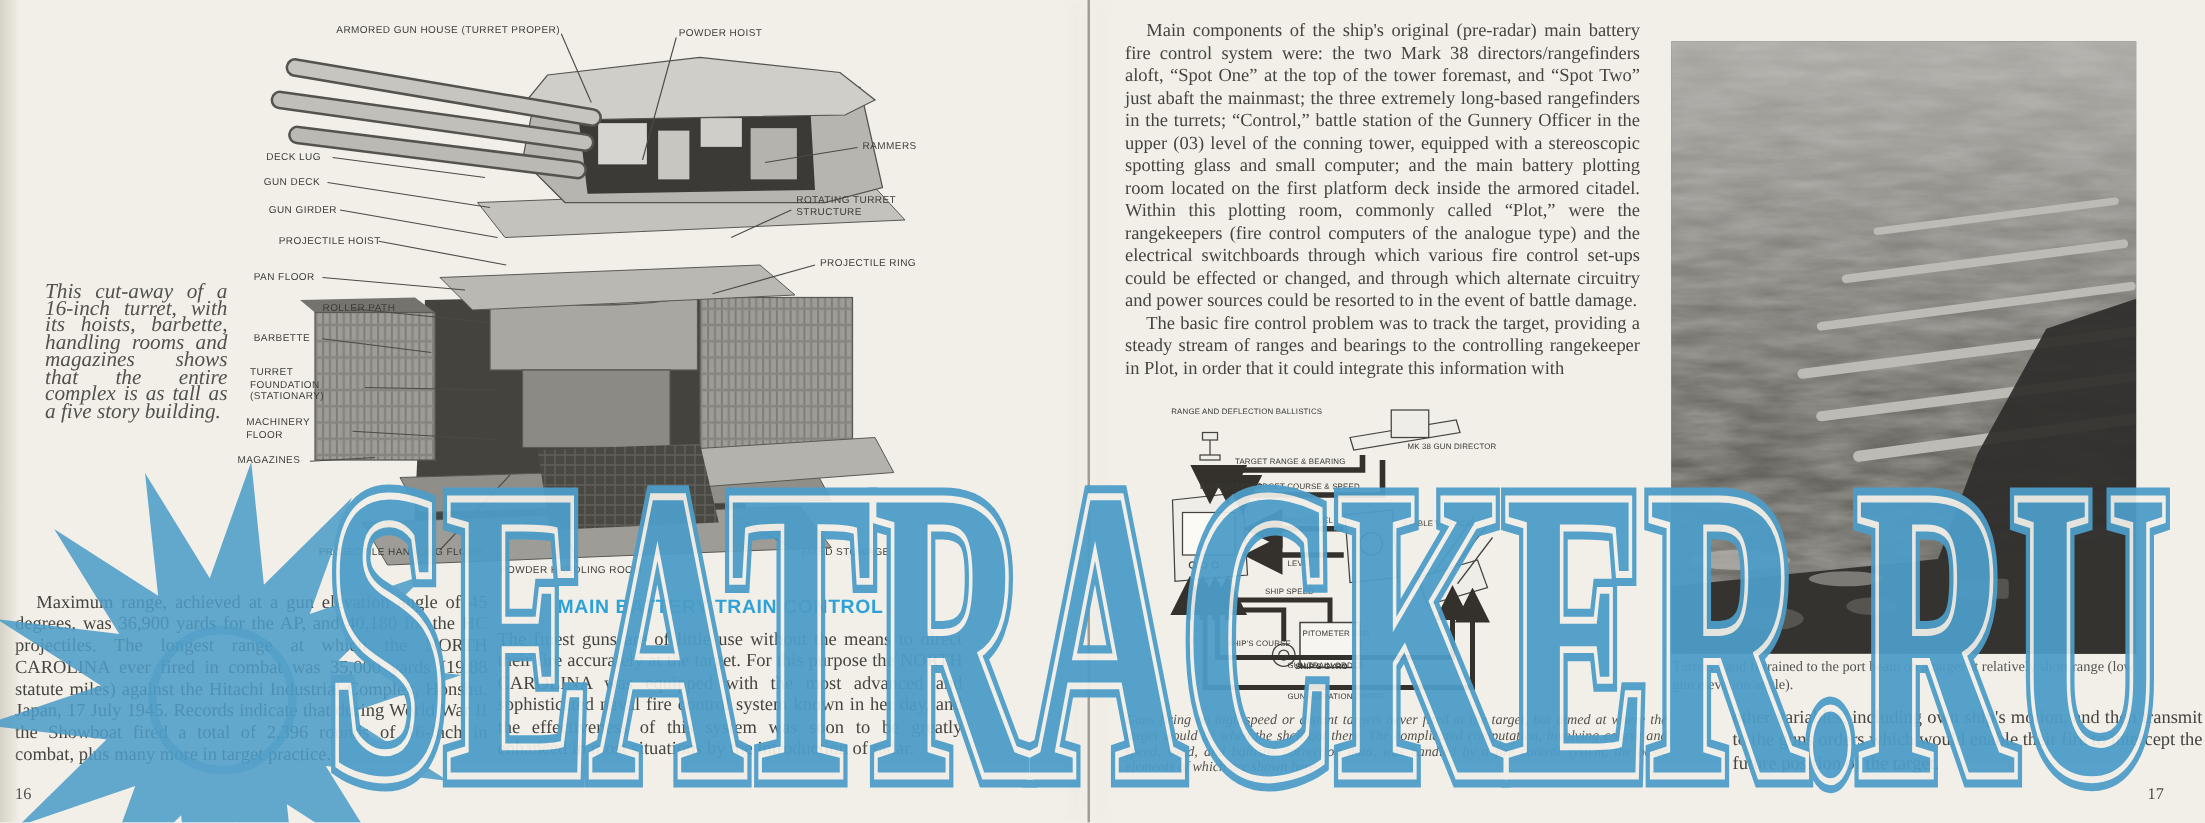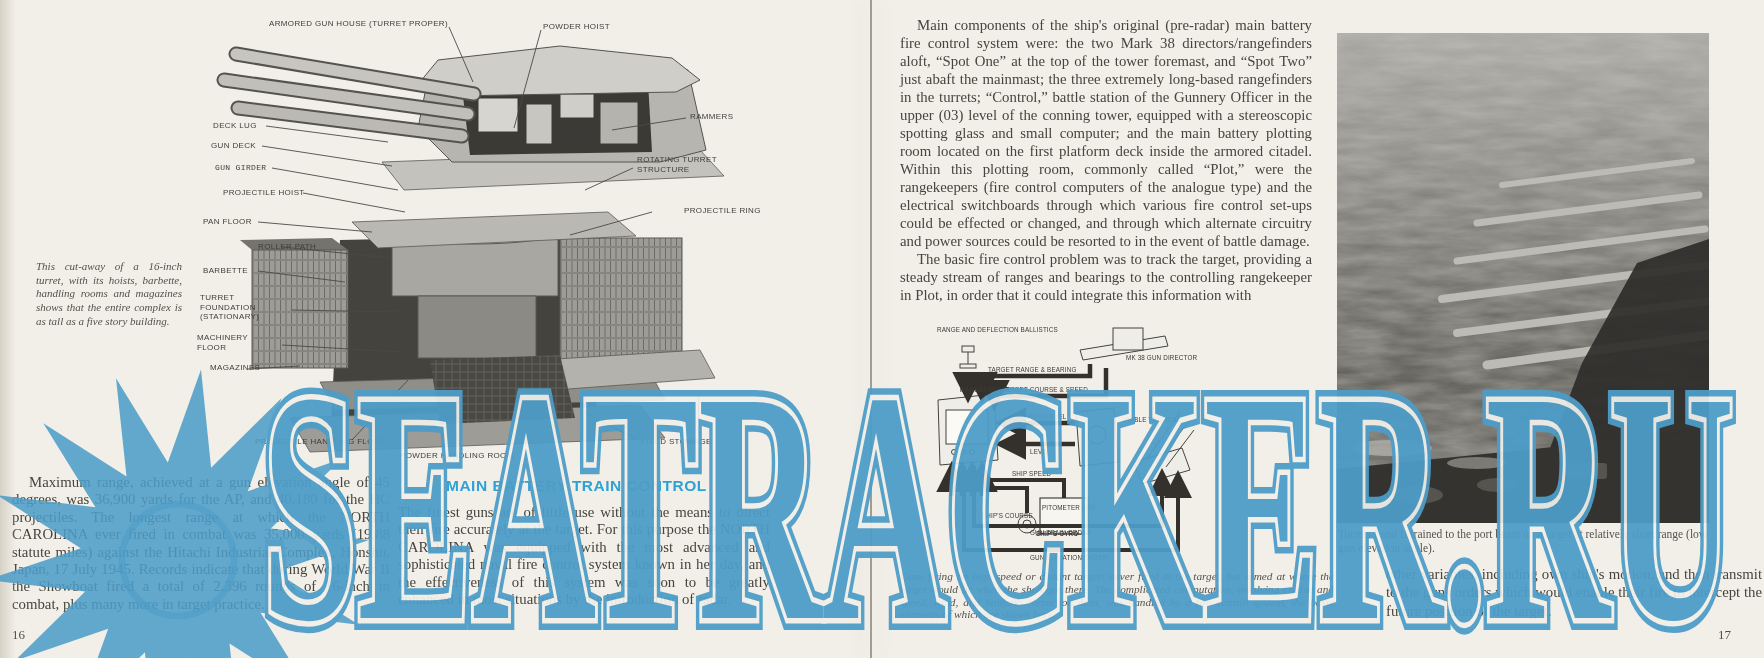--- a/index.html
+++ b/index.html
@@ -14,22 +14,22 @@
   .page-left{left:0;width:871px;}
   .page-right{left:874px;width:890px;}
   .gutter{position:absolute;left:870px;top:0;width:2px;height:658px;background:#a29d92;
     box-shadow:-10px 0 14px rgba(60,55,40,.10), 10px 0 14px rgba(60,55,40,.08);}
   
   .turret-diagram{position:absolute;left:0;top:0;width:871px;height:462px;}
   .turret-diagram svg{position:absolute;left:0;top:0;}
   .dlabel{position:absolute;font-family:"Liberation Sans",sans-serif;font-size:8px;line-height:9.6px;
     color:#3f3d38;letter-spacing:.35px;white-space:nowrap;}
   .wrap{white-space:normal;}
-  .side-caption{position:absolute;left:36px;top:260px;width:146px;margin:0;
-    font-style:italic;font-size:11px;line-height:13.7px;color:#53514b;text-align:justify;}
+  .side-caption{position:absolute;left:36px;top:226px;width:146px;margin:0;
+    font-style:italic;font-size:17px;line-height:13.7px;color:#53514b;text-align:justify;}
   
   .col-a{position:absolute;left:12px;top:474px;width:378px;}
   .col-b{position:absolute;left:398px;top:477px;width:372px;}
   .col-a p,.col-b p,.col-c p,.closing{margin:0;font-size:14.8px;line-height:17.4px;
     text-align:justify;color:#46443e;}
   .col-a p,.col-c p{text-indent:17px;}
   .section-heading{margin:0 0 9px 48px;font-family:"Liberation Sans",sans-serif;
     font-weight:bold;font-size:15.5px;letter-spacing:.5px;color:#2ea2d6;}
   .page-num{position:absolute;font-size:13px;color:#504e48;}
   .pn-left{left:12px;top:627px;}
@@ -127,31 +127,31 @@
         <line x1="652" y1="212" x2="570" y2="235"></line>
         <line x1="637" y1="440" x2="585" y2="412"></line>
         <line x1="352" y1="440" x2="408" y2="380"></line>
         <line x1="462" y1="450" x2="442" y2="400"></line>
       </g>
     </svg>
     <span class="dlabel" style="left:263px;top:19px;width:185px;text-align:right;">ARMORED GUN HOUSE (TURRET PROPER)</span>
     <span class="dlabel" style="left:543px;top:22px;">POWDER HOIST</span>
     <span class="dlabel" style="left:213px;top:121px;">DECK LUG</span>
     <span class="dlabel" style="left:211px;top:141px;text-align:center;">GUN DECK</span>
-    <span class="dlabel" style="left:215px;top:163px;font-family:Liberation Mono, monospace;">GUN GIRDER</span>
+    <span class="dlabel" style="left:215px;top:163px;">GUN GIRDER</span>
     <span class="dlabel" style="left:223px;top:188px;">PROJECTILE HOIST</span>
     <span class="dlabel" style="left:203px;top:217px;">PAN FLOOR</span>
     <span class="dlabel" style="left:222px;top:242px;padding-left:36px;">ROLLER PATH</span>
     <span class="dlabel" style="left:203px;top:266px;">BARBETTE</span>
     <span class="dlabel wrap" style="left:200px;top:293px;width:64px;">TURRET FOUNDATION (STATIONARY)</span>
     <span class="dlabel wrap" style="left:197px;top:333px;width:54px;">MACHINERY FLOOR</span>
-    <span class="dlabel" style="left:190px;top:363px;margin-left:20px;">MAGAZINES</span>
+    <span class="dlabel" style="left:190px;top:363px;">MAGAZINES</span>
     <span class="dlabel" style="left:690px;top:112px;">RAMMERS</span>
     <span class="dlabel wrap" style="left:637px;top:155px;width:90px;">ROTATING TURRET STRUCTURE</span>
-    <span class="dlabel" style="left:656px;top:206px;margin-left:28px;">PROJECTILE RING</span>
+    <span class="dlabel" style="left:656px;top:206px;">PROJECTILE RING</span>
     <span class="dlabel" style="left:641px;top:437px;">FIXED STOWAGE</span>
     <span class="dlabel" style="left:255px;top:437px;">PROJECTILE HANDLING FLOOR</span>
     <span class="dlabel" style="left:400px;top:451px;">POWDER HANDLING ROOM</span>
   </div>
 
   <p class="side-caption">This cut-away of a 16-inch turret, with its hoists, barbette, handling rooms and magazines shows that the entire complex is as tall as a five story building.</p>
 
   <div class="col-a">
     <p>Maximum range, achieved at a gun elevation angle of 45 degrees, was 36,900 yards for the AP, and 40,180 for the HC projectiles. The longest range at which the NORTH CAROLINA ever fired in combat was 35,000 yards (19.88 statute miles) against the Hitachi Industrial Complex, Honshu, Japan, 17 July 1945. Records indicate that during World War II the Showboat fired a total of 2,396 rounds of 16-inch in combat, plus many more in target practice.</p>
   </div>

